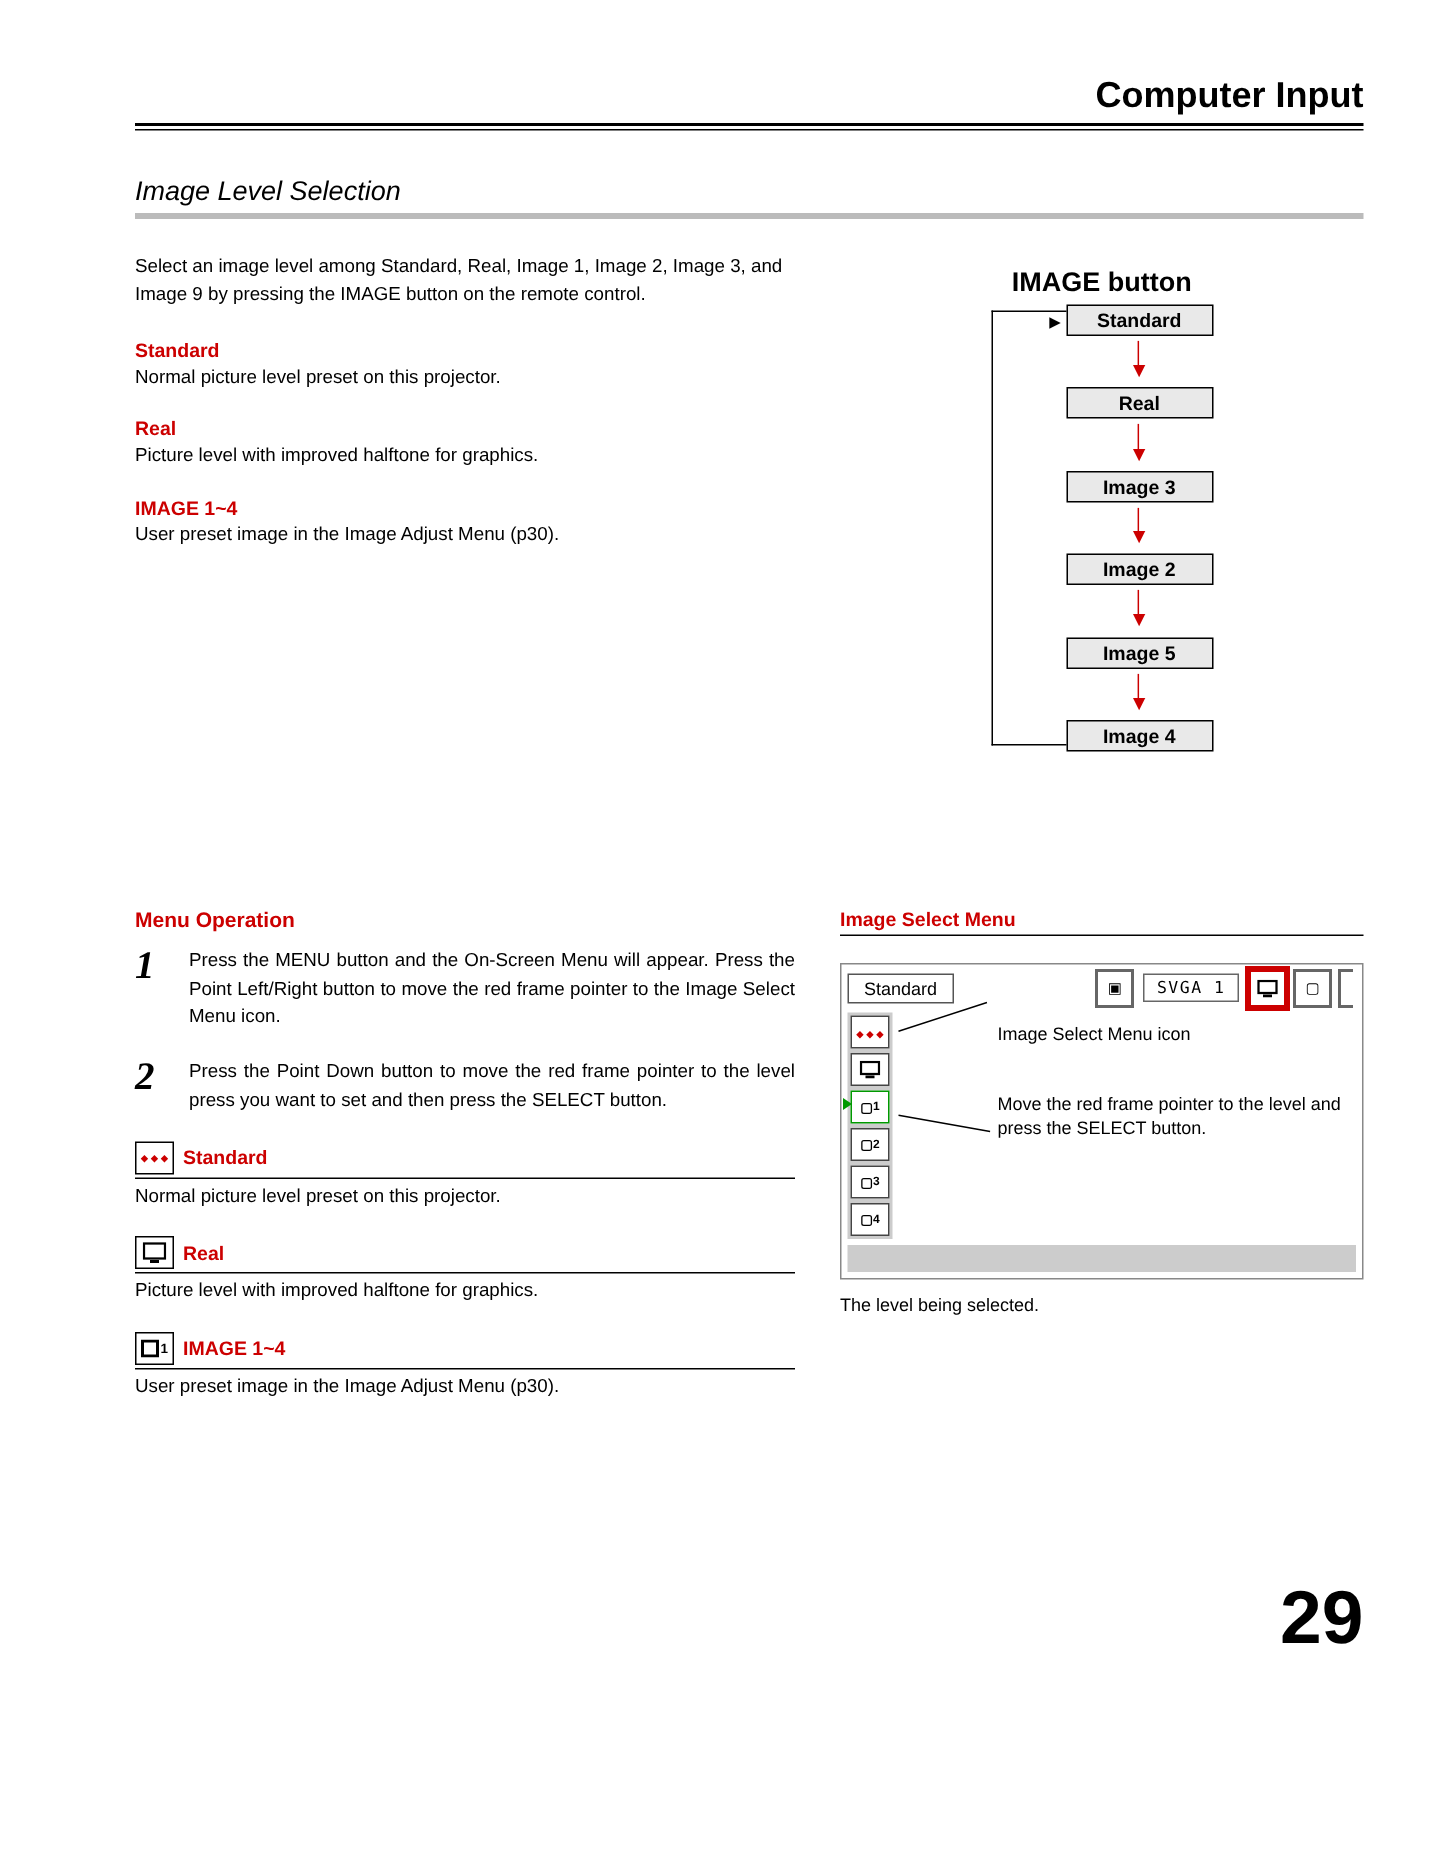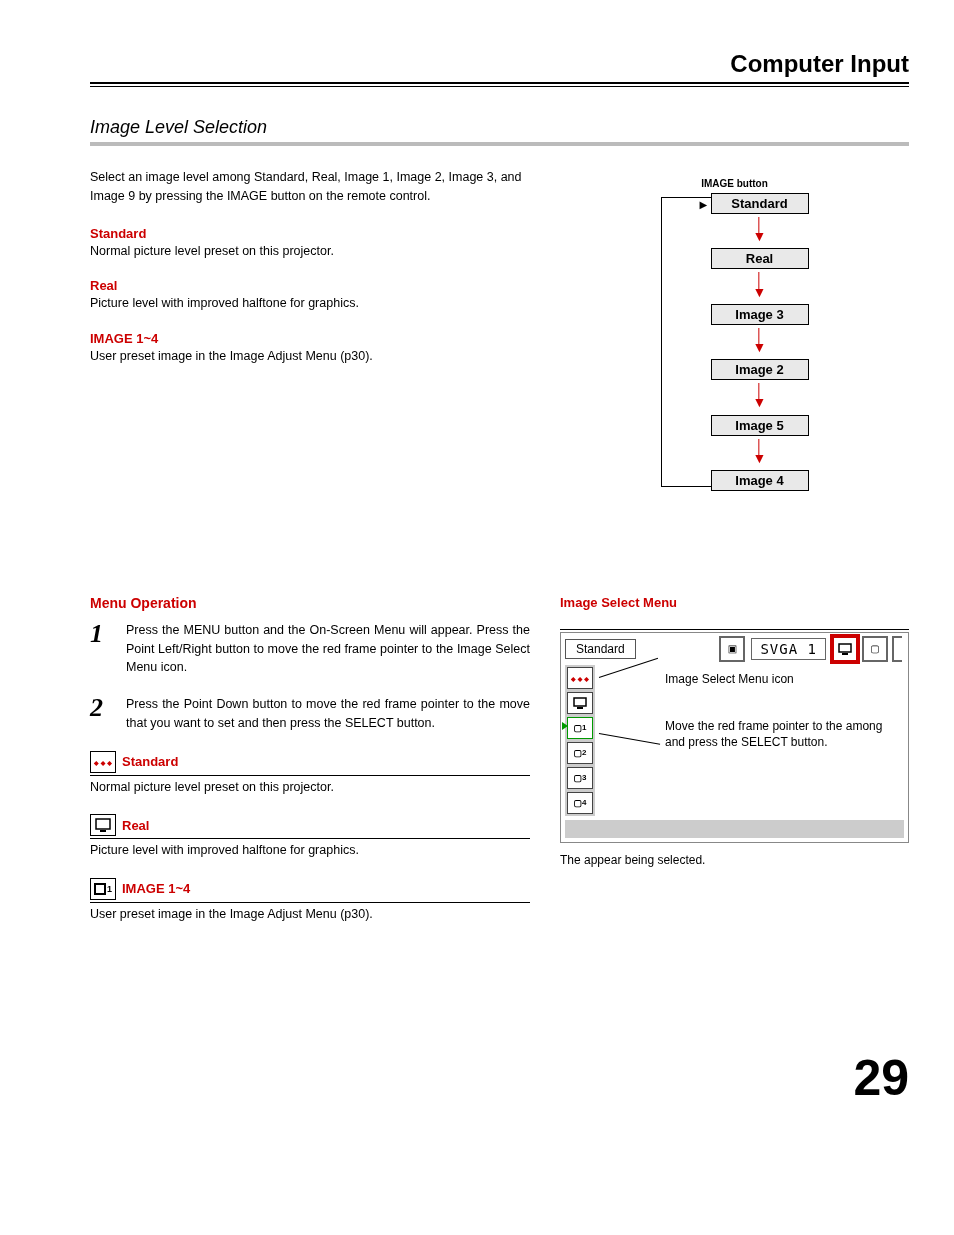--- a/index.html
+++ b/index.html
@@ -69,21 +69,21 @@
     line-height: 1.4;
     margin-bottom: 18px;
   }
   
   .flow-chart {
     margin-top: 10px;
     text-align: center;
   }
   .flow-title {
     font-weight: bold;
-    font-size: 10px;
+    font-size: 18px;
   }
   .flow-box {
     display: inline-block;
     border: 1.5px solid #000;
     background: #e9e9e9;
     font-weight: bold;
     font-size: 13px;
     width: 96px;
     padding: 2px 0;
     margin: 4px 0;
@@ -181,22 +181,22 @@
   }
   .icon-block {
     margin-bottom: 14px;
   }
   
   .menu-heading {
     font-weight: bold;
     font-size: 13px;
     color: #c00;
     border-bottom: 1px solid #000;
-    padding-bottom: 19px;
-    margin-bottom: 2px;
+    padding-bottom: 3px;
+    margin-bottom: 18px;
   }
   .menu-box {
     border: 1px solid #888;
     padding: 4px;
     position: relative;
   }
   .menu-top-bar {
     display:flex;
     align-items:center;
     height: 24px;
@@ -217,21 +217,21 @@
     display:flex;
     align-items:center;
     justify-content:center;
     font-size: 10px;
   }
   .mt-red {
     border-color: #c00;
   }
   .mt-svga {
     border: 1px solid #666;
-    font-size: 14px;
+    font-size: 11px;
     font-family: monospace;
     padding: 2px 8px;
     margin: 0 4px;
     letter-spacing: 1px;
   }
   .menu-body {
     display:flex;
     margin-top: 4px;
   }
   .menu-side-icons {
@@ -352,21 +352,21 @@
   <div class="columns menu-operation">
     <div class="col-left">
       <div class="subhead">Menu Operation</div>
 
       <div class="step">
         <div class="step-num">1</div>
         <div class="step-text">Press the MENU button and the On-Screen Menu will appear. Press the Point Left/Right button to move the red frame pointer to the Image Select Menu icon.</div>
       </div>
       <div class="step">
         <div class="step-num">2</div>
-        <div class="step-text">Press the Point Down button to move the red frame pointer to the move that you want to set and then press the SELECT button.</div>
+        <div class="step-text">Press the Point Down button to move the red frame pointer to the level press you want to set and then press the SELECT button.</div>
       </div>
 
       <div class="icon-block">
         <div class="icon-row">
           <div class="mini-icon">
               <span class="diamond"></span>
               <span class="diamond"></span>
               <span class="diamond"></span>
             </div>
           <div class="icon-label">Standard</div>
@@ -435,23 +435,23 @@
             <div class="side-ic current">▢<span style="font-size:8px;">1</span></div>
             <div class="side-ic">▢<span style="font-size:8px;">2</span></div>
             <div class="side-ic">▢<span style="font-size:8px;">3</span></div>
             <div class="side-ic">▢<span style="font-size:8px;">4</span></div>
           </div>
           <div class="menu-annotations">
             <div class="anno-line1" style="top:12px; transform: rotate(-18deg); transform-origin: left;"></div>
             <div>Image Select Menu icon</div>
             <div style="height:30px;"></div>
             <div class="anno-line1" style="top:68px; transform: rotate(10deg); transform-origin: left;"></div>
-            <div>Move the red frame pointer to the among and press the SELECT button.</div>
+            <div>Move the red frame pointer to the level and press the SELECT button.</div>
           </div>
         </div>
         <div class="menu-lower-bar"></div>
       </div>
-      <div class="caption">The appear being selected.</div>
+      <div class="caption">The level being selected.</div>
     </div>
   </div>
 
   <div class="page-number">29</div>
 </div>
 
 </body></html>

